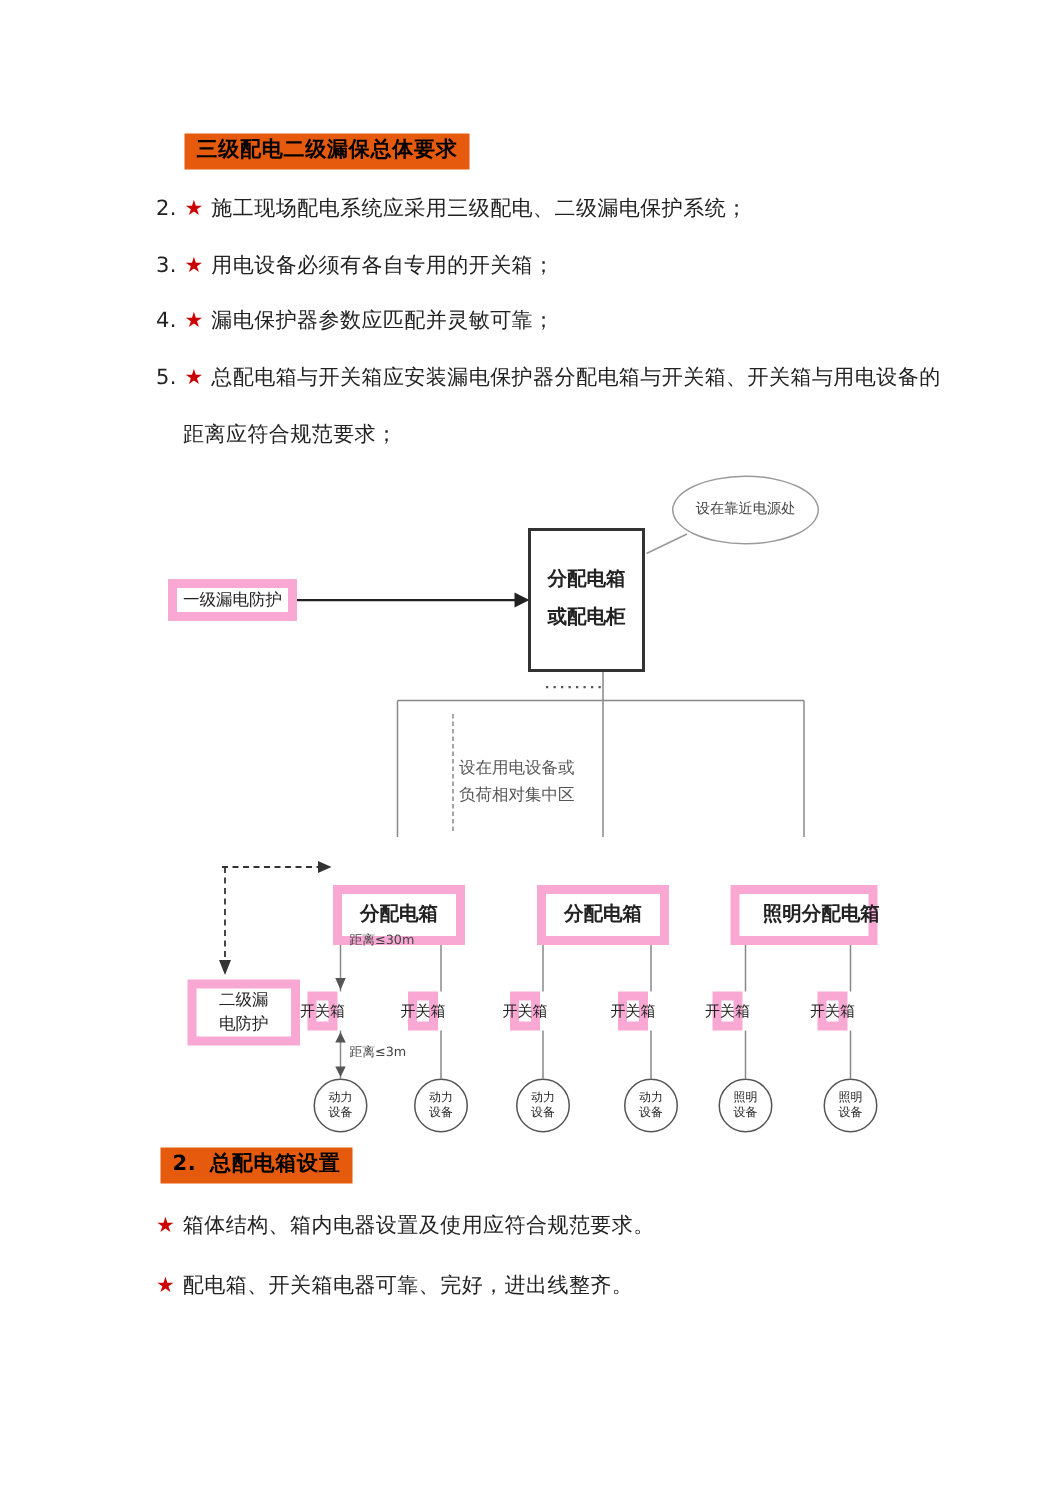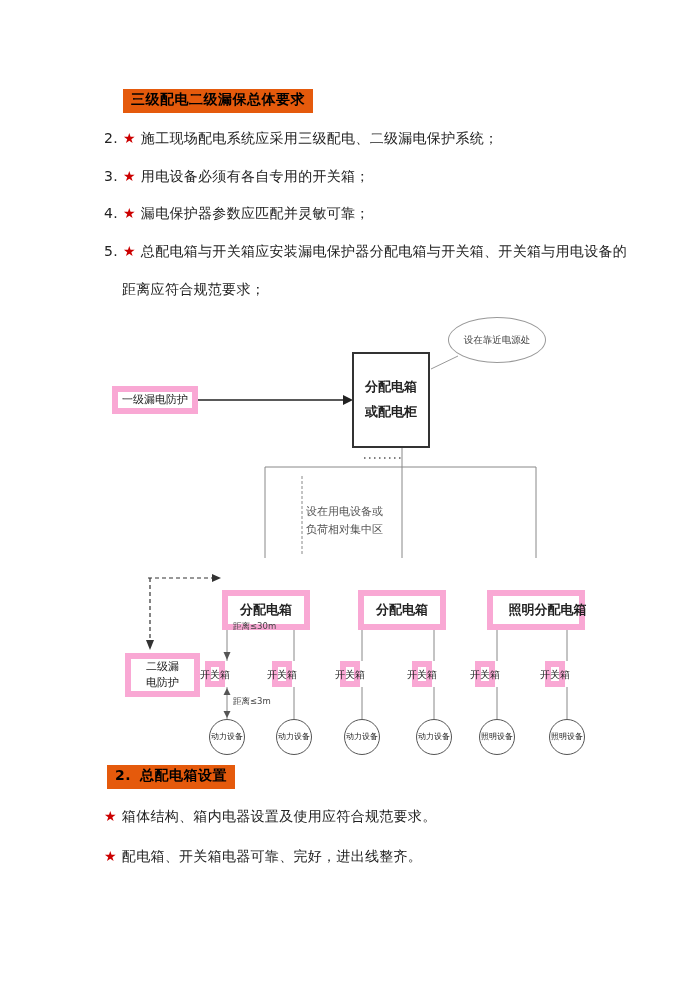--- a/index.html
+++ b/index.html
@@ -16,21 +16,21 @@
 
   .connectors { position:absolute; left:0; top:0; pointer-events:none; }
 
   .dbox { position:absolute; border:6px solid #f9a8d4; background:#fff; display:flex; flex-direction:column;
           align-items:center; justify-content:center; font-size:11px; color:#222; line-height:1.5;
           text-align:center; white-space:nowrap; }
   .main-box { border:2px solid #333; font-weight:bold; font-size:13px; line-height:1.9; }
   .dist { font-weight:bold; font-size:13px;margin-top:32px; }
   .sw   { width:20px; height:26px; font-size:10px; }
   .devc { position:absolute; width:36px; height:36px; border:1px solid #555; border-radius:50%; background:#fff;
-          display:flex; flex-direction:row; align-items:center; justify-content:center;
+          display:flex; flex-direction:column; align-items:center; justify-content:center;
           font-size:8px; line-height:1.25; color:#222; text-align:center; }
   .callout { position:absolute; width:98px; height:46px; border:1px solid #999; border-radius:50%; background:#fff;
              display:flex; flex-direction:row; align-items:center; justify-content:center;
              font-size:9.5px; color:#444; line-height:1.3; text-align:center; }
   .annotation { position:absolute; font-size:11px; color:#555; line-height:1.65; white-space:nowrap; }
   .measure { position:absolute; font-size:8.5px; color:#444; white-space:nowrap; }
   .sec2-title { margin-left:9px; }
 </style>
 </head>
 <body>

